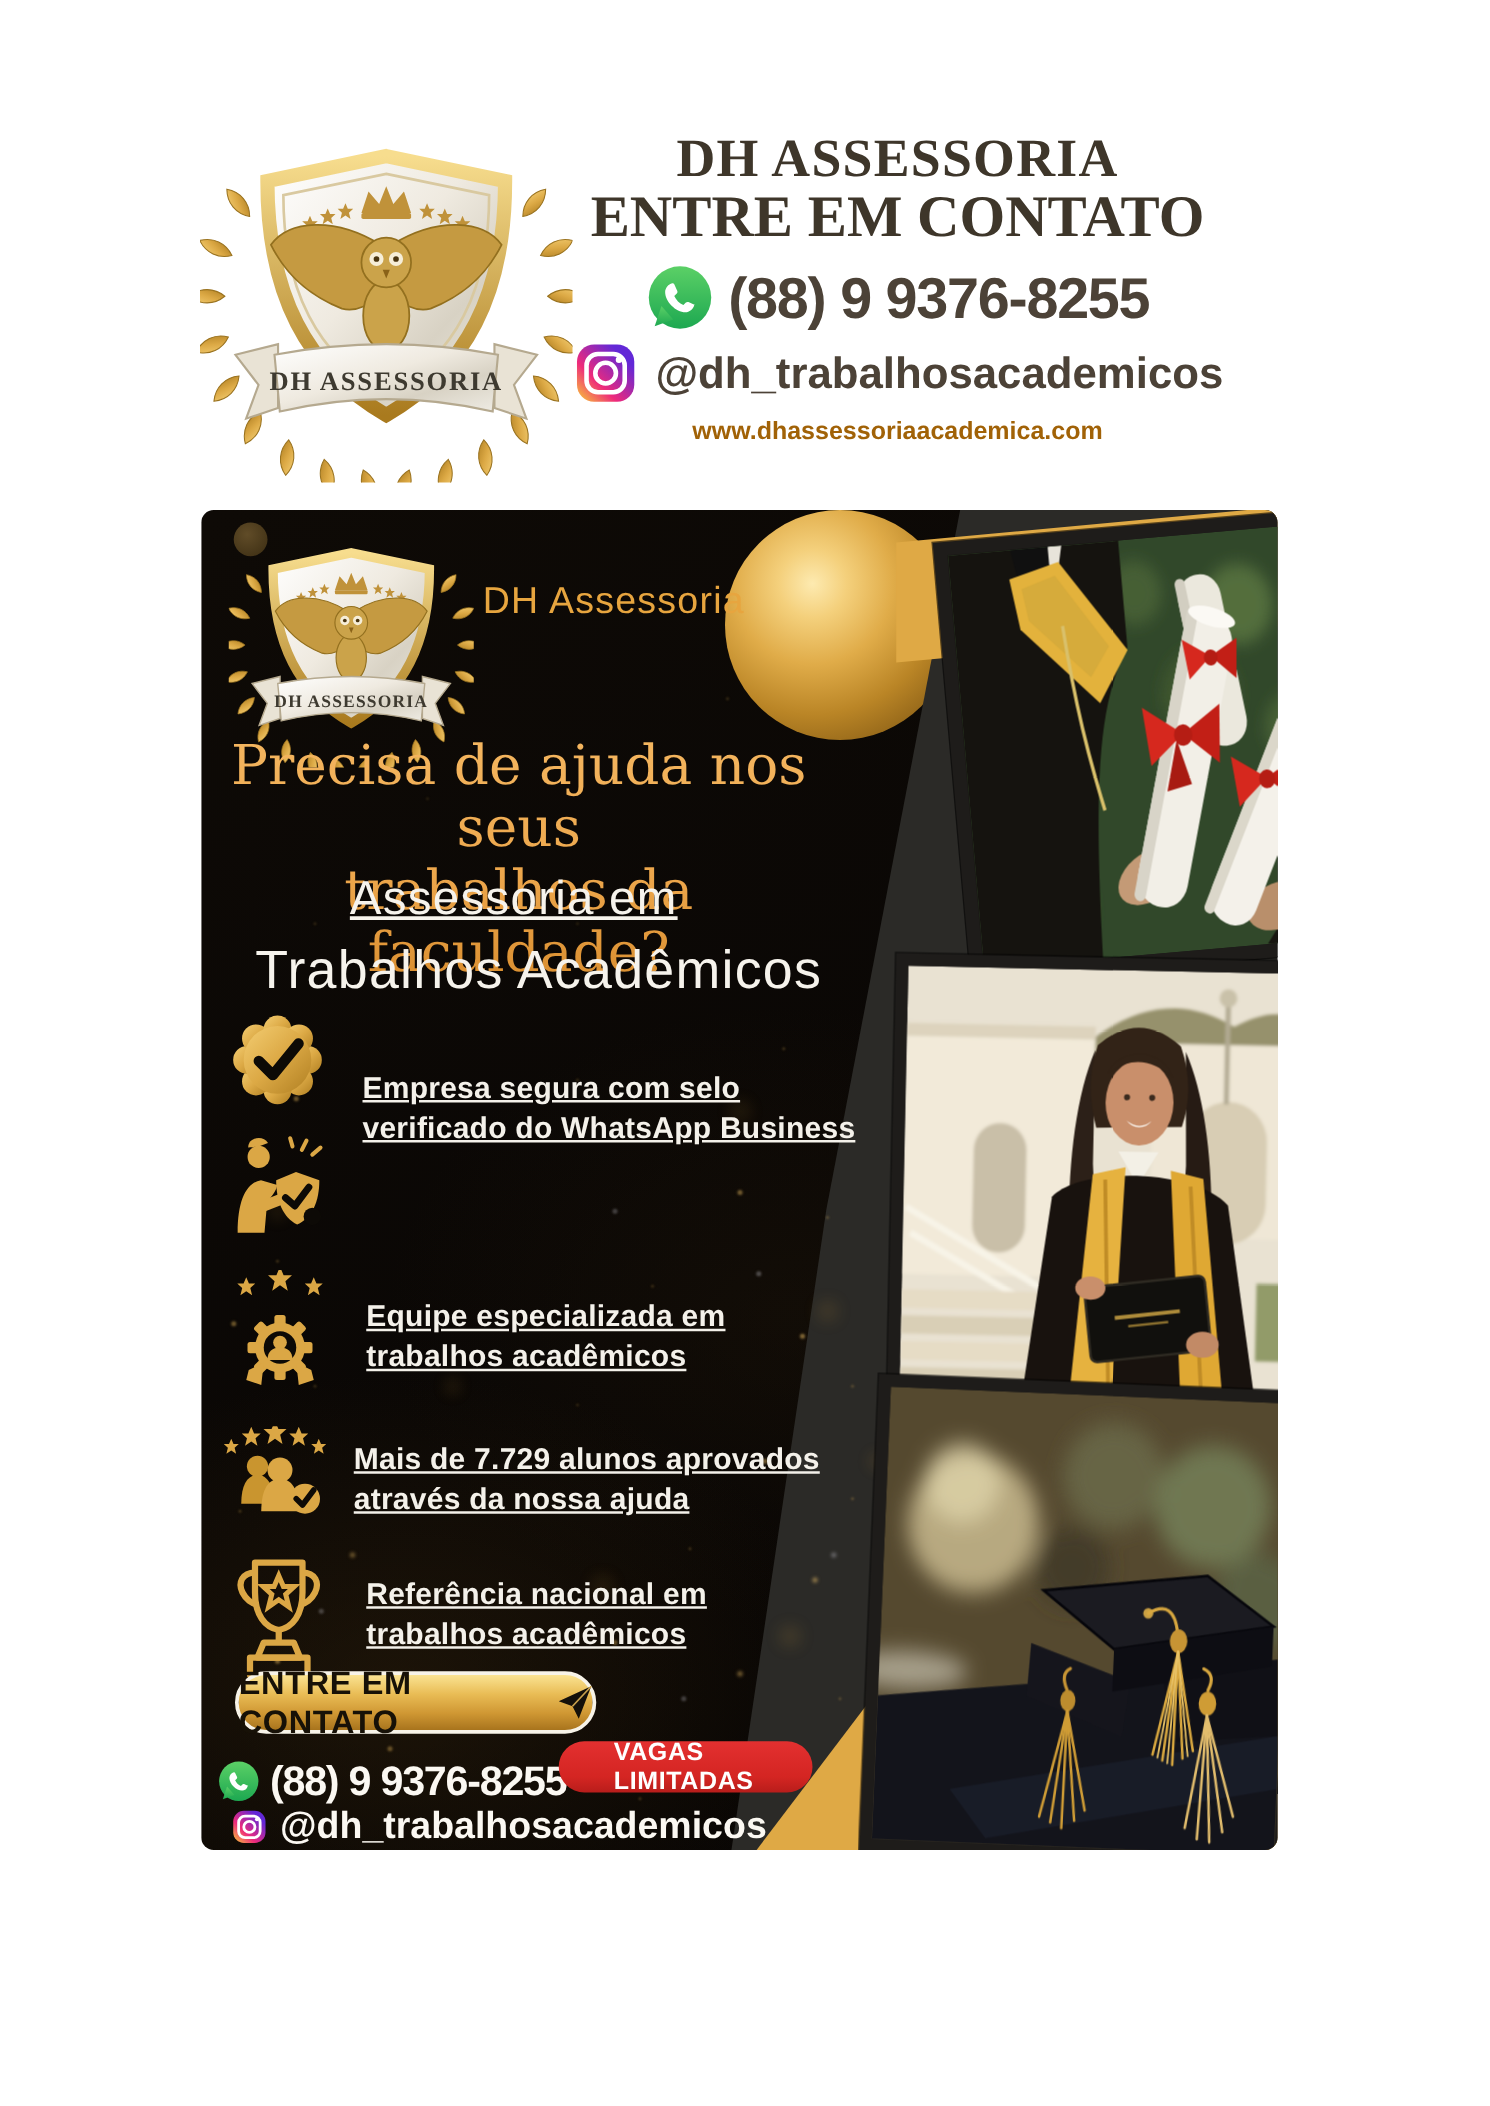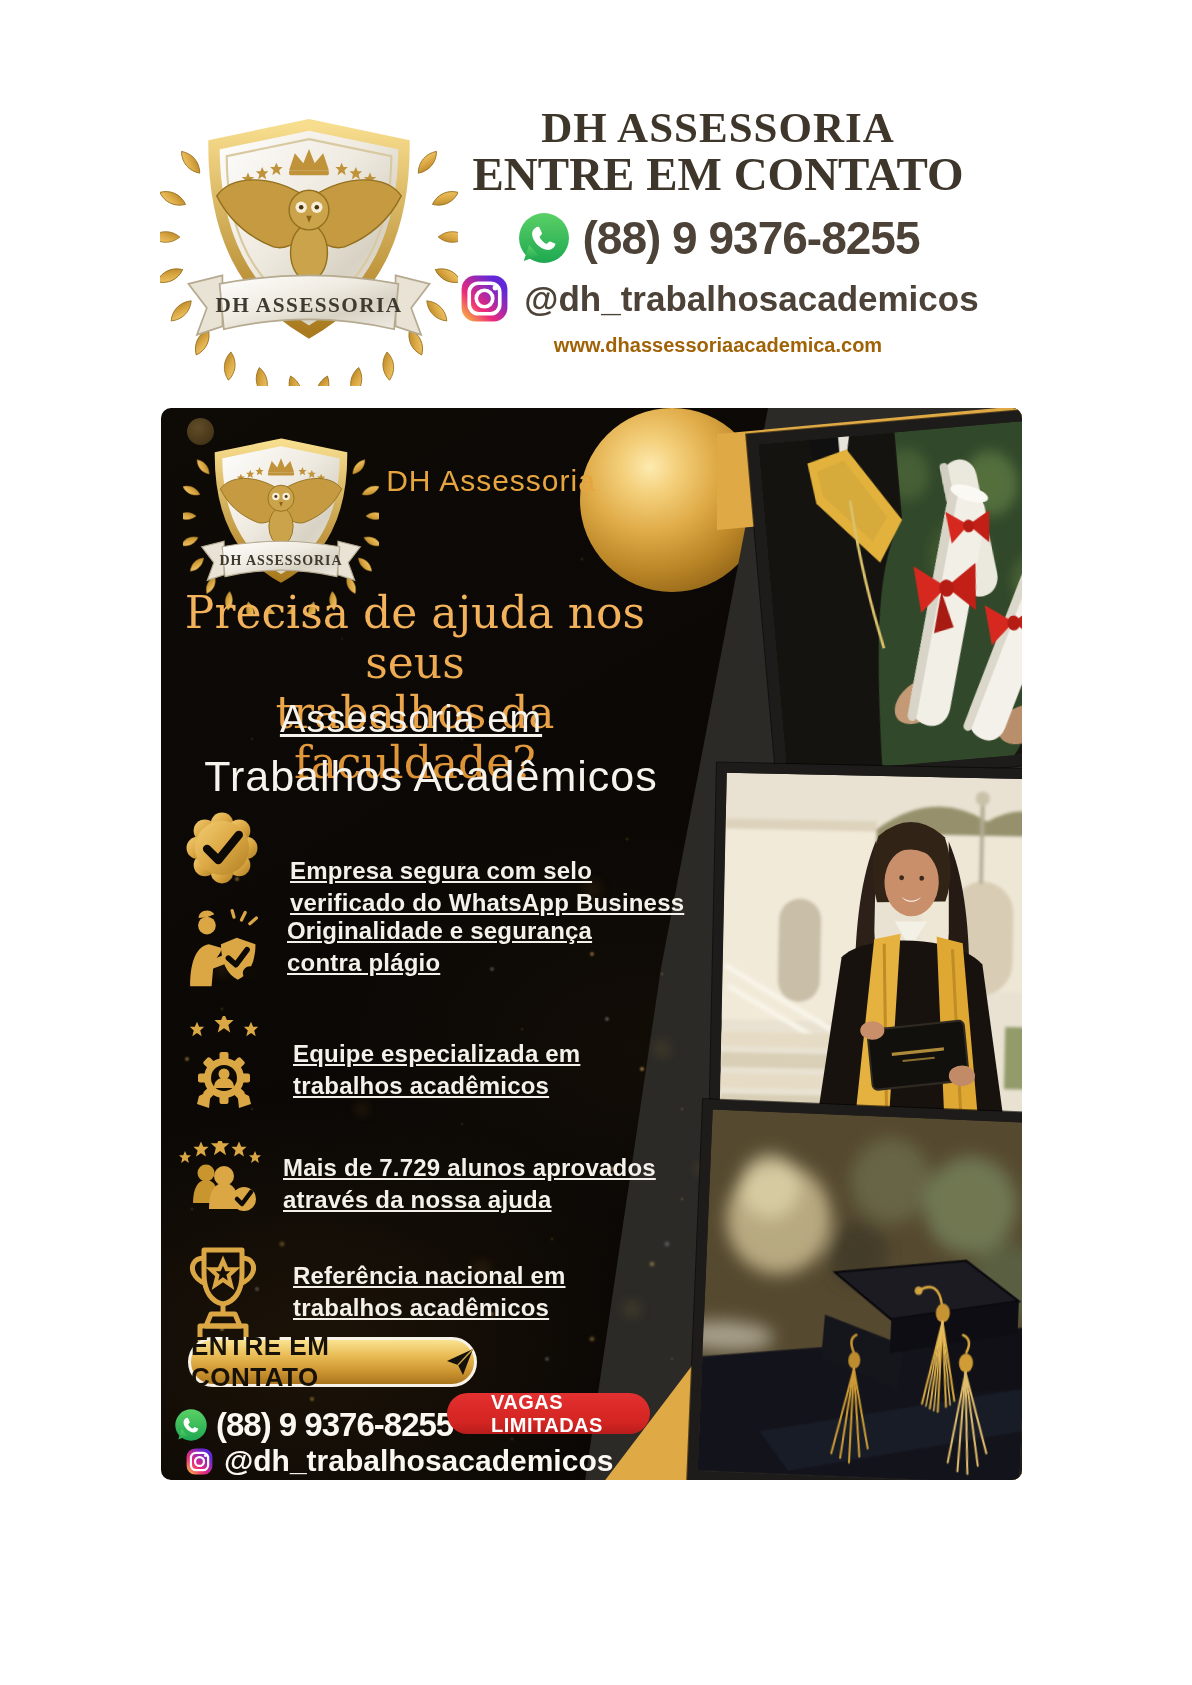--- a/index.html
+++ b/index.html
@@ -500,22 +500,20 @@
         <path d="M63,35 L83,42 C83,60 77,74 64,80 C52,74 46,60 46,42 Z" fill="#dba745"></path>
         <path d="M54,57 L62,64 L74,48" fill="none" stroke="#0d0a06" stroke-width="6" stroke-linecap="round" stroke-linejoin="round"></path>
         <circle cx="77" cy="73" r="7.5" fill="#0d0a06"></circle>
         <g stroke="#dba745" stroke-width="3.5" stroke-linecap="round">
           <path d="M68,16 L72,8"></path>
             <path d="M77,20 L84,14"></path>
             <path d="M60,13 L58,6"></path>
         </g>
       </svg>
     </div>
-    <div class="feat-text pre" style="left:126px;top:507px;">Originalidade e segurança
-contra plágio</div>
 
     <div class="feat-icon" style="left:22px;top:608px;">
       <svg width="82" height="96" viewBox="0 0 82 96">
         <g fill="#dba745">
           <use href="#st" transform="translate(14,13) scale(1.8)"></use>
           <use href="#st" transform="translate(41,7) scale(2.4)"></use>
           <use href="#st" transform="translate(68,13) scale(1.8)"></use>
         </g>
         <g fill="#dba745">
           <g transform="rotate(0 41 62)">

